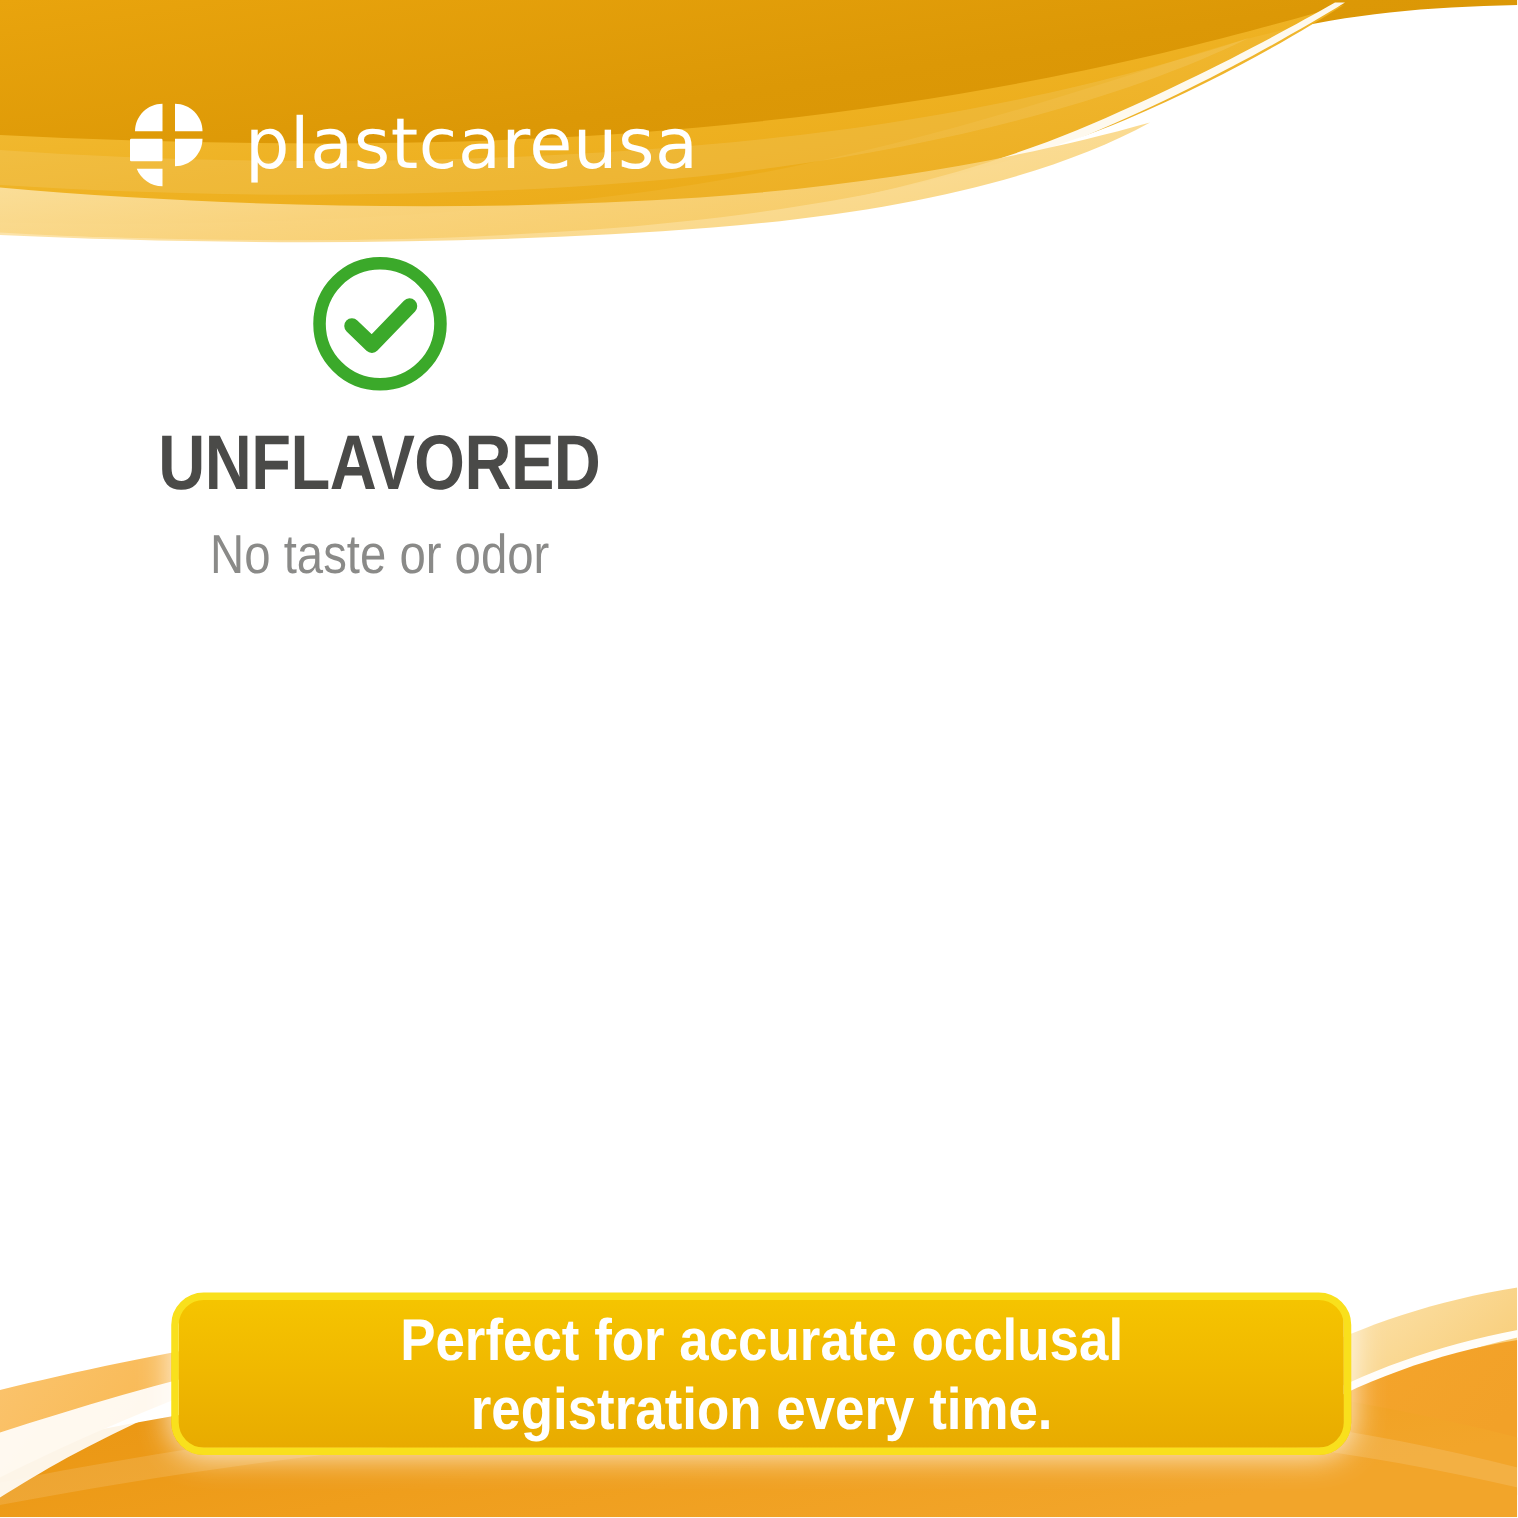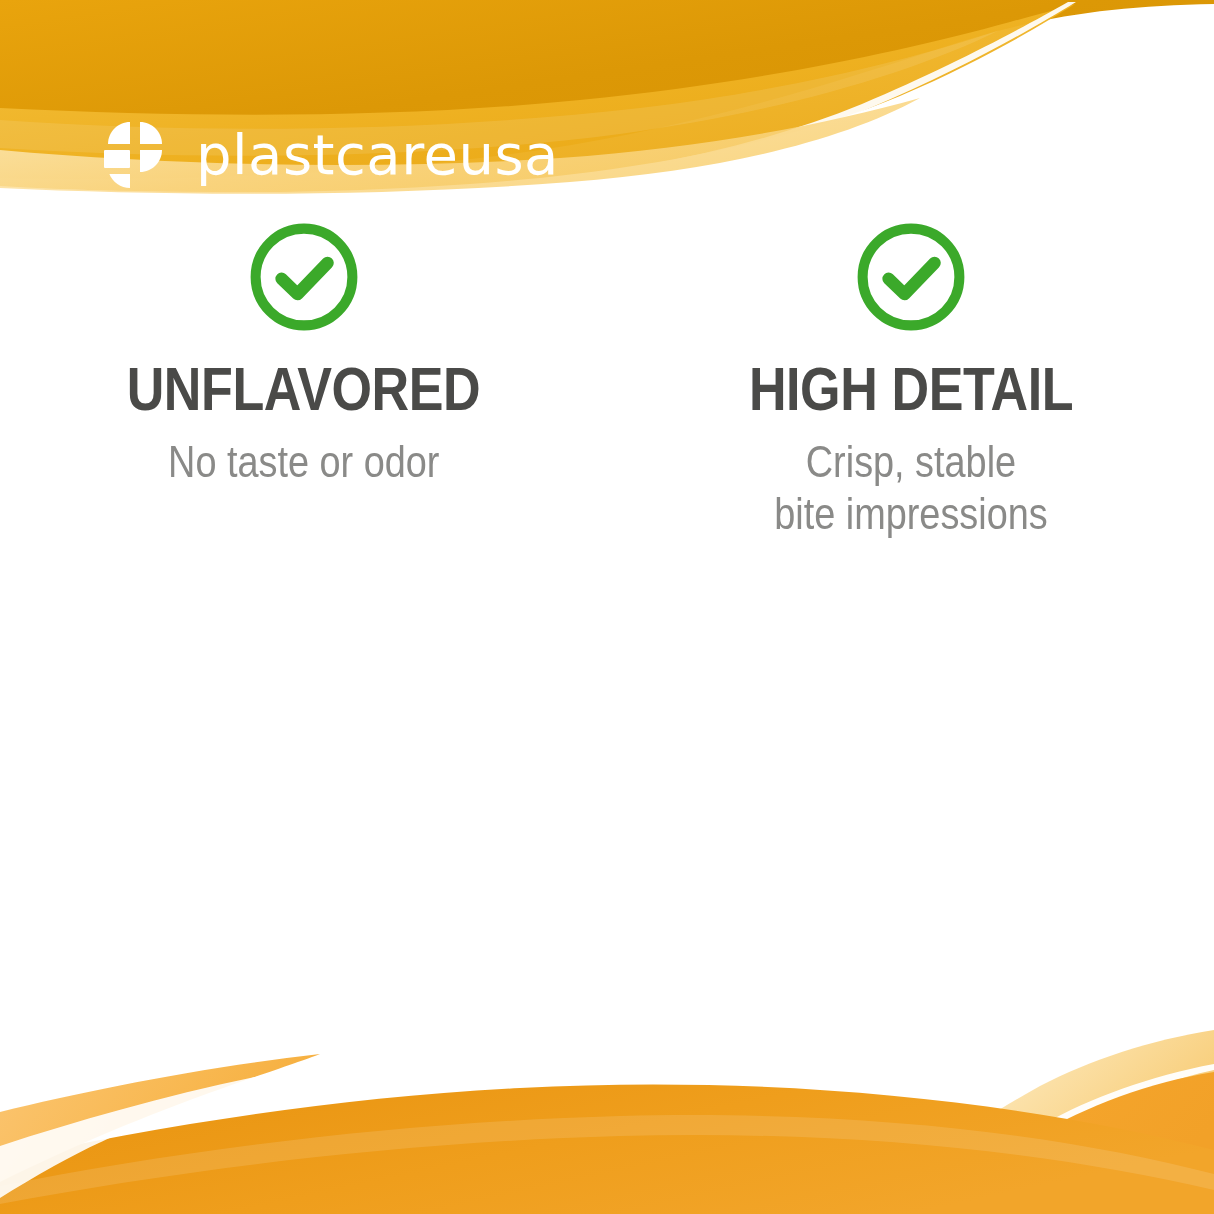--- a/index.html
+++ b/index.html
@@ -33,21 +33,21 @@
   }
 
   
   .header {
     position: absolute;
     left: 0;
     top: 0;
     width: 1054px;
     height: 190px;
     display: flex;
-    align-items: flex-end;
+    align-items: center;
     z-index: 5;
   }
   .brand {
     display: flex;
     align-items: center;
     margin-left: 100px;
     margin-top: 42px;
     gap: 26px;
   }
   .logo-mark {
@@ -62,21 +62,21 @@
     line-height: 1;
     font-weight: 400;
     white-space: nowrap;
     font-family: "DejaVu Sans", sans-serif;
   }
 
   
   .features {
     position: absolute;
     left: 0;
-    top: 218px;
+    top: 200px;
     width: 1214px;
     display: grid;
     grid-template-columns: 1fr 1fr;
     grid-template-rows: auto auto;
     row-gap: 98px;
     z-index: 4;
   }
   .feature {
     display: flex;
     flex-direction: column;
@@ -270,27 +270,22 @@
     <div class="feature">
       <svg class="check-icon" viewBox="0 0 100 100" aria-hidden="true">
         <circle cx="50" cy="50" r="41" fill="none" stroke="#3ba92a" stroke-width="8.5"></circle>
         <path d="M31 51.5 L44.5 64.5 L70 38" fill="none" stroke="#3ba92a" stroke-width="10.5" stroke-linecap="round" stroke-linejoin="round"></path>
       </svg>
       <div class="feature-title">UNFLAVORED</div>
       <div class="feature-desc">No taste or odor</div>
     </div>
 
 
-    <div class="feature">
-      <svg class="check-icon" viewBox="0 0 100 100" aria-hidden="true">
-        <circle cx="50" cy="50" r="41" fill="none" stroke="#3ba92a" stroke-width="8.5"></circle>
-        <path d="M31 51.5 L44.5 64.5 L70 38" fill="none" stroke="#3ba92a" stroke-width="10.5" stroke-linecap="round" stroke-linejoin="round"></path>
-      </svg>
-      <div class="feature-title">HIGH DETAIL</div>
-      <div class="feature-desc">Crisp, stable
-bite impressions</div>
-    </div>
 
 
   </div>
 
+  <div class="banner">
+    <div class="banner-text">Perfect for accurate occlusal
+registration every time.</div>
+  </div>
 
 </div>
 
 </body></html>

